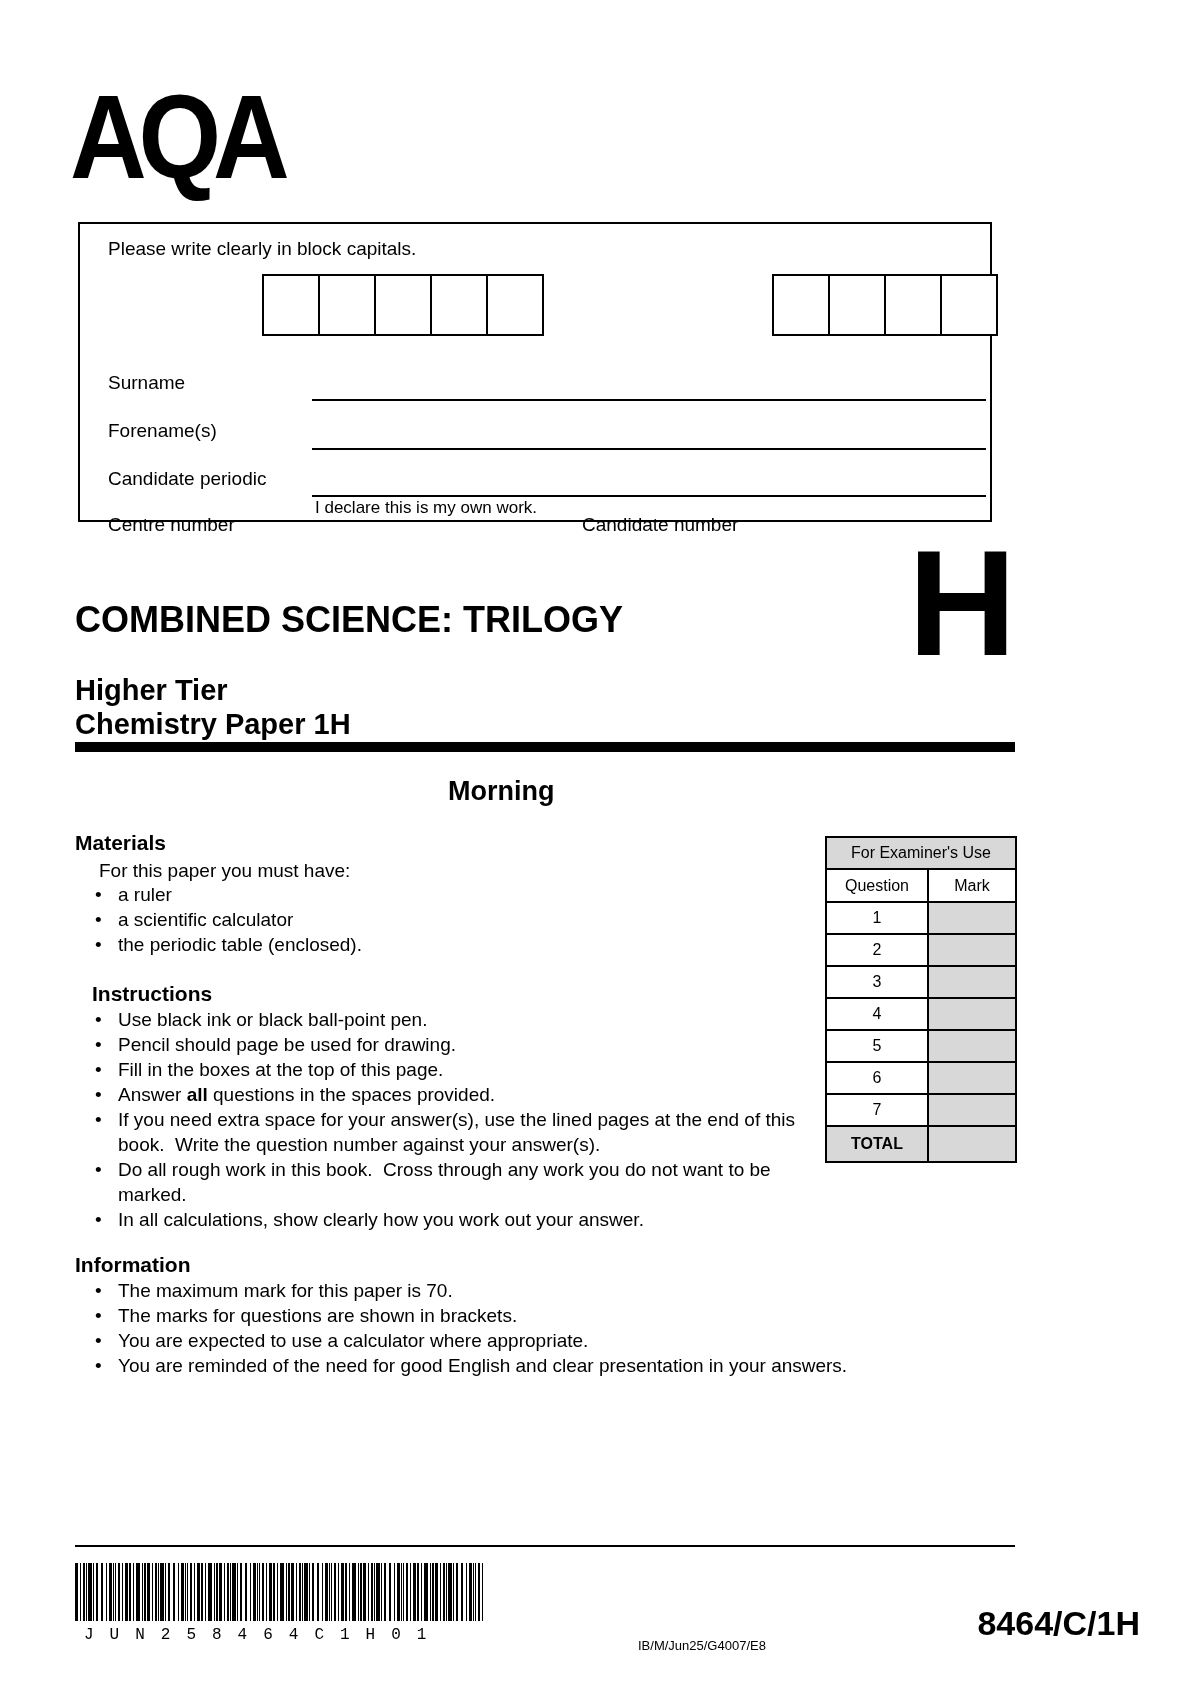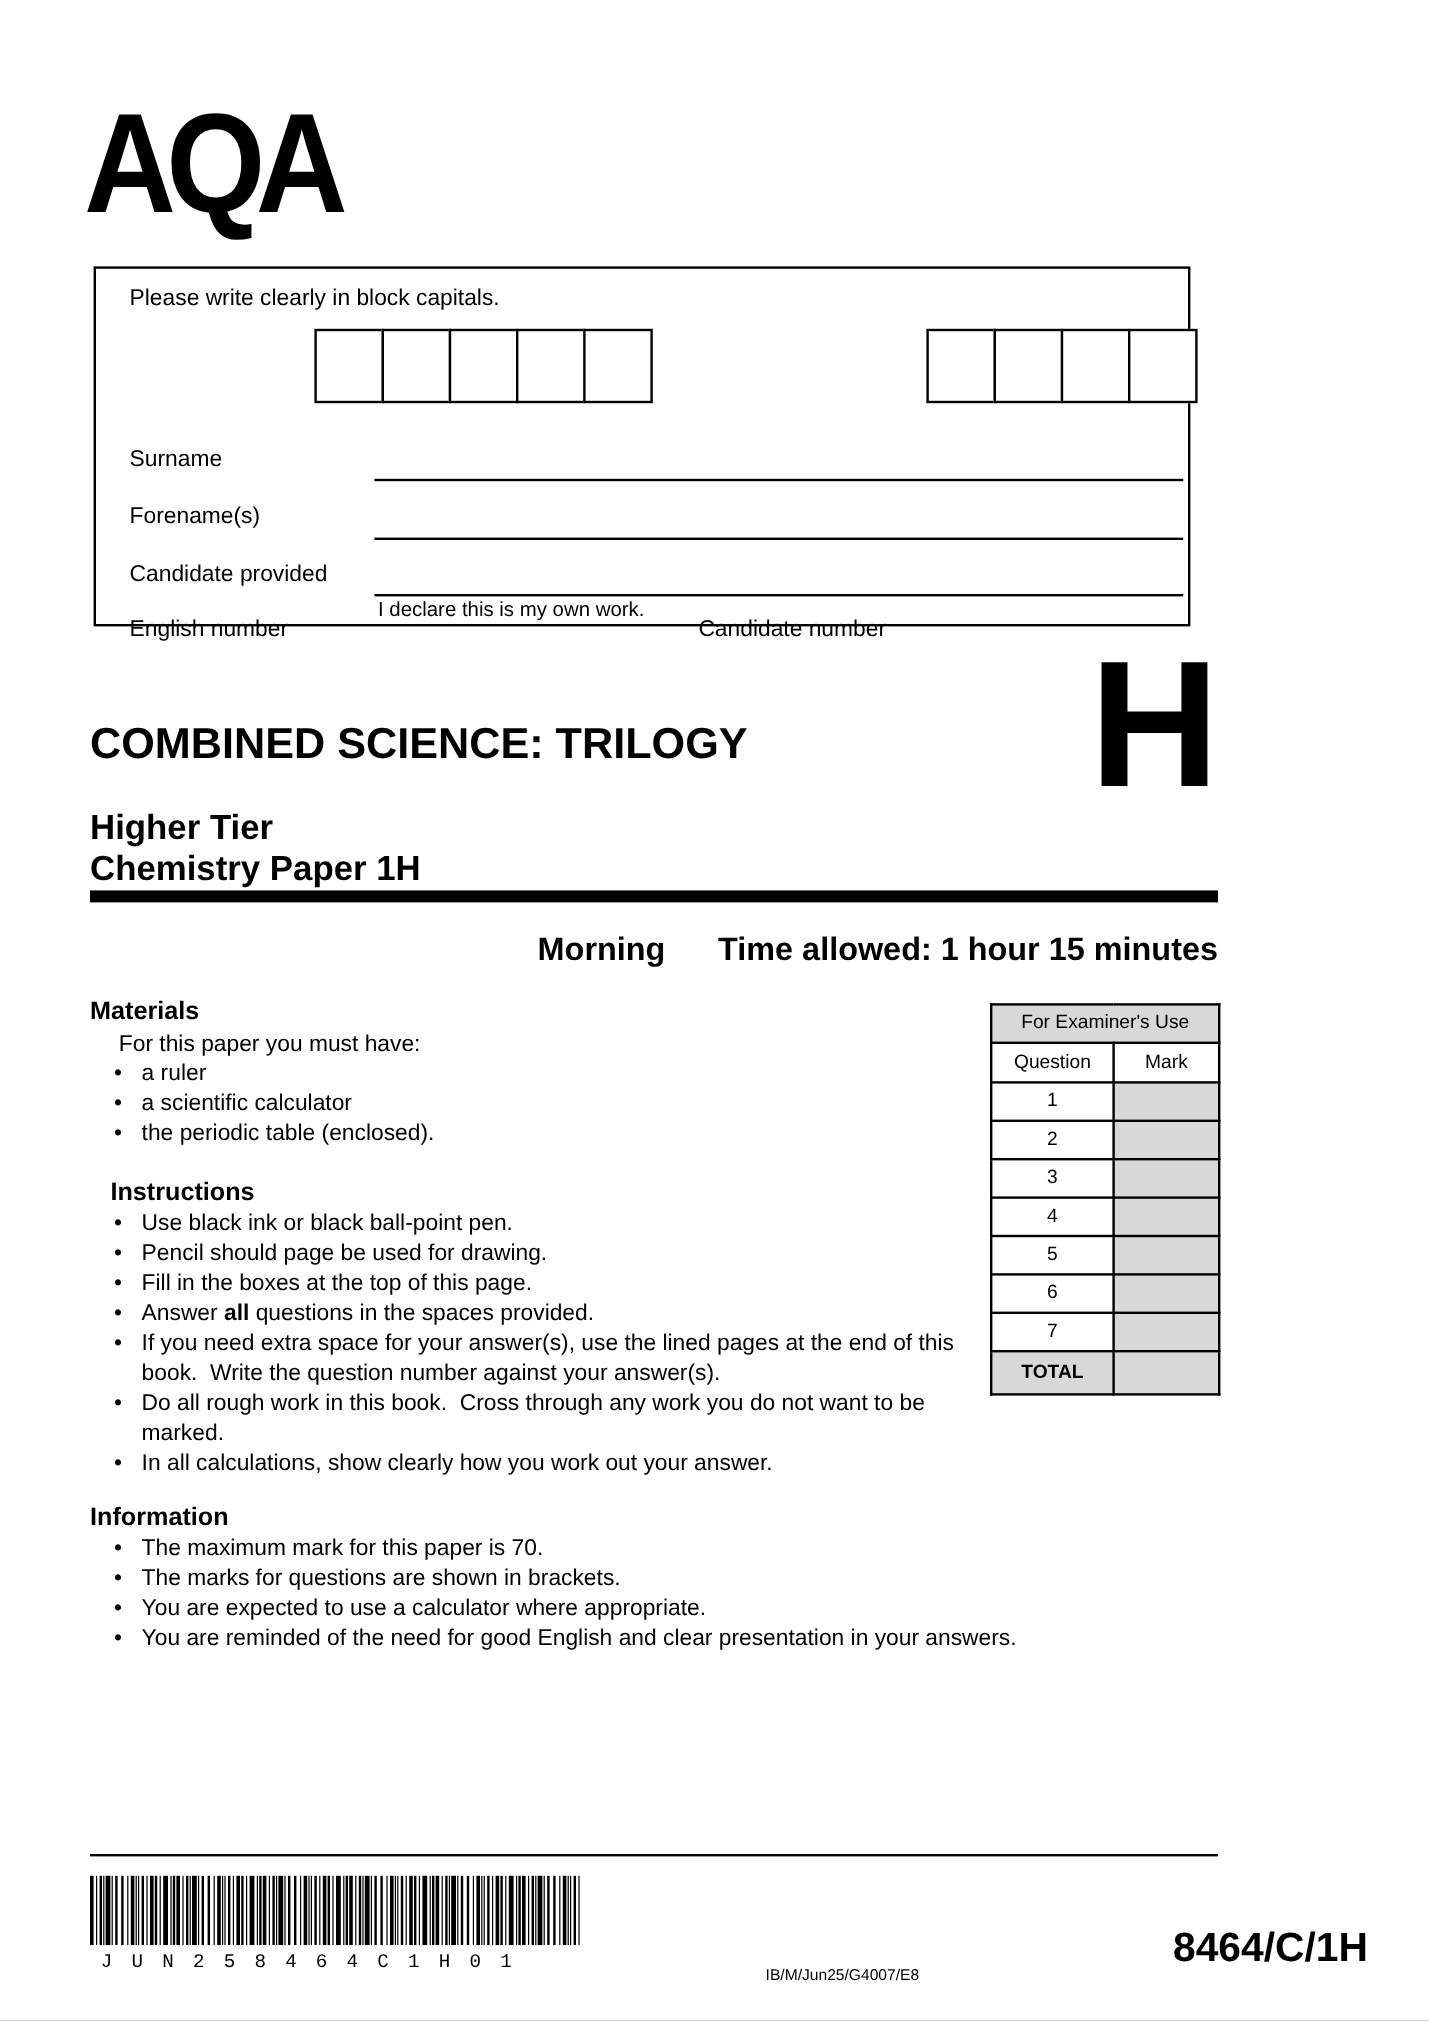--- a/index.html
+++ b/index.html
@@ -64,21 +64,21 @@
 </head>
 <body>
 
 <div class="page">
 
   <div class="abs logo">AQA</div>
 
   <div class="abs cand-box">
     <div class="abs box-note">Please write clearly in block capitals.</div>
 
-    <div class="abs field-label" style="left:28px; top:290px;">English number</div>
+    <div class="abs field-label" style="left:28px; top:290px;">Centre number</div>
     <div class="abs cellrow" style="left:182px; top:50px;">
         <div class="cell"></div>
         <div class="cell"></div>
         <div class="cell"></div>
         <div class="cell"></div>
         <div class="cell"></div>
       </div>
 
     <div class="abs field-label" style="left:502px; top:290px;">Candidate number</div>
     <div class="abs cellrow" style="left:692px; top:50px;">
@@ -87,33 +87,32 @@
         <div class="cell"></div>
         <div class="cell"></div>
       </div>
 
     <div class="abs field-label" style="left:28px; top:148px;">Surname</div>
     <div class="abs write-line" style="left:232px; top:175px; width:674px;"></div>
 
     <div class="abs field-label" style="left:28px; top:196px;">Forename(s)</div>
     <div class="abs write-line" style="left:232px; top:224px; width:674px;"></div>
 
-    <div class="abs field-label" style="left:28px; top:244px;">Candidate provided</div>
+    <div class="abs field-label" style="left:28px; top:244px;">Candidate periodic</div>
     <div class="abs write-line" style="left:232px; top:271px; width:674px;"></div>
     <div class="abs declare" style="left:235px; top:274px;">I declare this is my own work.</div>
   </div>
 
   <div class="abs t-subject">COMBINED SCIENCE: TRILOGY</div>
   <div class="abs t-badge">H</div>
   <div class="abs t-tier">Higher Tier</div>
   <div class="abs t-paper">Chemistry Paper 1H</div>
   <div class="abs rule-thick"></div>
 
   <div class="abs date-row" style="left:448px; top:776px;">Morning</div>
-  <div class="abs date-row" style="right:176px; top:776px;">Time allowed: 1 hour 15 minutes</div>
 
   <div class="abs section-h" style="left:75px; top:831px;">Materials</div>
   <div class="abs body-text" style="left:75px; top:858px;">For this paper you must have:</div>
   <div class="abs" style="left:75px; top:882px; width:700px;">
       <div class="bullet-item">
         <span class="bullet">•</span>
         <span class="bullet-text">a ruler</span>
       </div>
       <div class="bullet-item">
         <span class="bullet">•</span>

